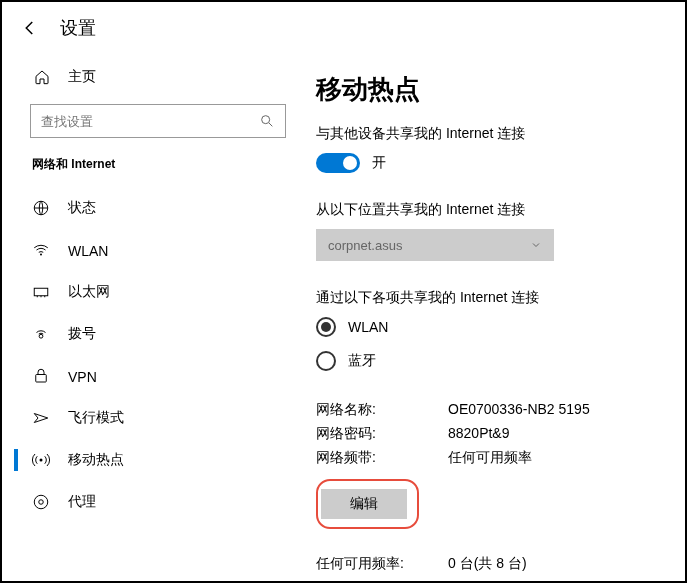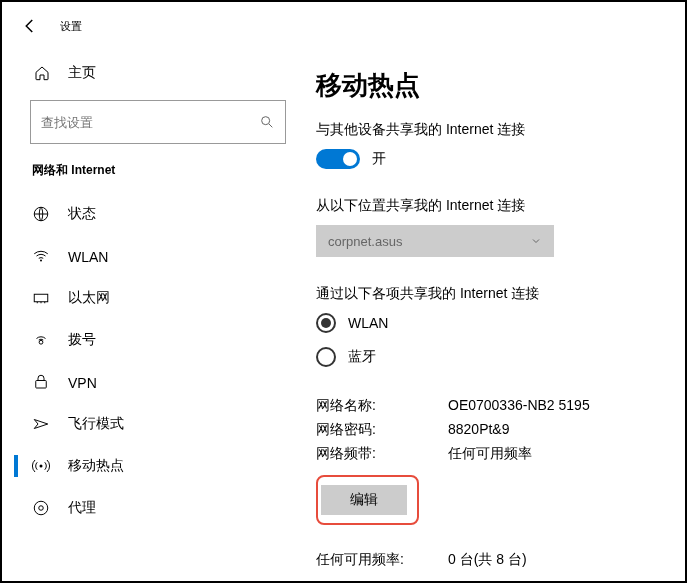--- a/index.html
+++ b/index.html
@@ -1,25 +1,25 @@
 <!DOCTYPE html>
 <html><head>
   <meta charset="utf-8">
   <style>
     * { margin: 0; padding: 0; box-sizing: border-box; font-family: "Microsoft YaHei", "Segoe UI", sans-serif; }
     body { background: #fff; width: 687px; height: 583px; overflow: hidden; border: 2px solid #000; position: relative; }
     .header { display: flex; align-items: center; padding: 14px 18px 10px; gap: 20px; }
     .back-btn { width: 20px; height: 20px; display: flex; align-items: center; justify-content: center; cursor: pointer; }
-    .header-title { font-size: 11px; text-align: right; }
+    .header-title { font-size: 18px; text-align: right; }
     .layout { display: flex; height: calc(100% - 48px); }
     .sidebar { width: 312px; padding: 18px 12px 0; overflow-y:auto;}
     .home-row { display: flex; align-items: center; gap: 18px; padding: 0 20px 18px; }
     .home-row svg { width: 16px; height: 16px; }
     .home-label { font-size: 14px; }
-    .search-box { margin: 0 16px 18px; height: 44px; border: 1px solid #999; display: flex; align-items: center; padding: 0 10px; }
+    .search-box { margin: 0 16px 18px; height: 34px; border: 1px solid #999; display: flex; align-items: center; padding: 0 10px; }
     .search-box input { flex: 1; border: none; outline: none; font-size: 13px; background: transparent; }
     .search-box .sicon { width: 16px; height: 16px; }
     .section-title { font-weight: 600; font-size: 12px; padding: 0 18px 14px; }
     .nav { list-style: none; }
     .nav li { display: flex; align-items: flex-end; gap: 18px; padding: 12px 18px; font-size: 14px; cursor: pointer; position: relative; }
     .nav li.active::before { content: ""; position: absolute; left: 0; top: 10px; bottom: 10px; width: 4px; background: #0078d4; }
     .nav .nic { width: 18px; height: 18px; display: flex; align-items: center; justify-content: center; flex-shrink:0;}
     .main { flex: 1; padding: 22px 10px 0 2px; overflow-y: auto; }
     .page-title { font-size: 26px; font-weight: 600; margin-bottom: 18px; }
     .sub { font-size: 14px; margin-bottom: 10px; }
@@ -28,21 +28,21 @@
     .toggle::after { content: ""; position: absolute; right: 3px; top: 3px; width: 14px; height: 14px; border-radius: 50%; background: #fff; }
     .toggle-label { font-size: 14px; }
     .select-box { width: 238px; height: 32px; background: #ccc; color: #666; display: flex; align-items: center; justify-content: space-between; padding: 0 12px; font-size: 13px; margin-bottom: 28px; cursor: default; }
     .radio-row { display: flex; align-items: center; gap: 12px; margin-bottom: 14px; cursor: pointer; }
     .radio { width: 20px; height: 20px; border: 2px solid #333; border-radius: 50%; display: flex; align-items: center; justify-content: center; }
     .radio.checked::after { content: ""; width: 10px; height: 10px; border-radius: 50%; background: #333; }
     .radio-label { font-size: 14px; }
     .spacer { height: 16px; }
     .info-row { display: flex; font-size: 14px; margin-bottom: 6px; }
     .info-row .k { width: 132px; }
-    .edit-wrap { border: 2px solid #e74c3c; border-radius: 8px; display: inline-block; padding: 8px 10px 8px 3px; margin-top: 6px; }
+    .edit-wrap { border: 2px solid #e74c3c; border-radius: 14px; display: inline-block; padding: 8px 10px 8px 3px; margin-top: 6px; }
     .edit-btn { width: 86px; height: 30px; background: #ccc; border: none; font-size: 14px; cursor: pointer; }
     .connected { font-size: 14px; margin-top: 26px; display: flex; }
     .connected .k { width: 132px; }
   </style>
 </head>
 <body>
 
 <div class="header">
   <div class="back-btn">
     <svg viewBox="0 0 24 24" width="18" height="18">

